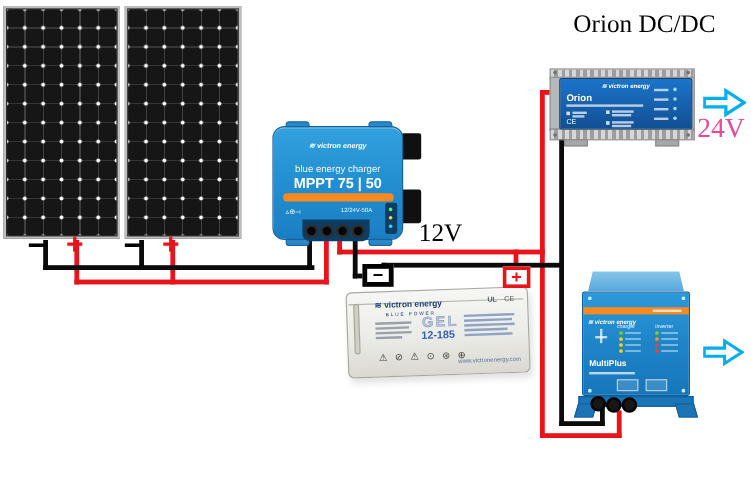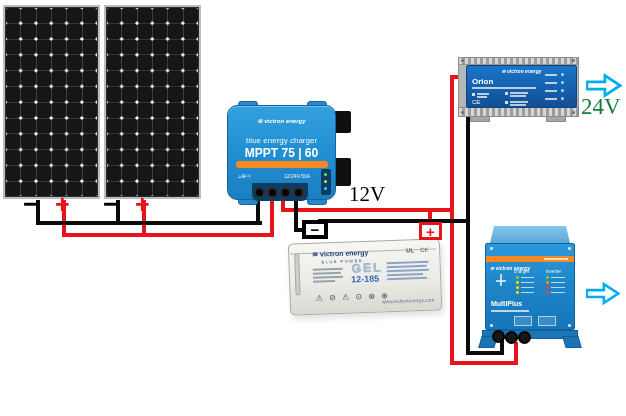--- a/index.html
+++ b/index.html
@@ -5,21 +5,21 @@
   html,body{margin:0;padding:0;background:#fff;}
   #stage{position:relative;width:626px;height:416px;background:#fff;overflow:hidden;
          font-family:"Liberation Sans",sans-serif;}
   .abs{position:absolute;}
   
   .wire{position:absolute;}
   .wire.red{background:#e8141c;}
   .wire.blk{background:#0b0b0b;}
   
   .serif{font-family:"Liberation Serif",serif;color:#000;}
-  .cyan{color:#15803d;}
+  .cyan{color:#ec4899;}
   
   .solar-panel{position:absolute;top:5px;width:97px;height:194px;background:#161616;
     border:2px solid #bdbdbd;box-sizing:border-box;box-shadow:inset 0 0 0 1px #2e2e2e;}
   .solar-cells{position:absolute;inset:1px;
     background-image:
       radial-gradient(circle,#ffffff 1.2px,rgba(255,255,255,0) 2px),
       repeating-linear-gradient(90deg,transparent 0 14.3px,#3f3f3f 14.3px 15.3px),
       repeating-linear-gradient(180deg,transparent 0 14.8px,#353535 14.8px 15.8px);
     background-size:15.3px 15.8px,auto,auto;background-position:7px 7.3px,0 0,0 0;}
   .term-label{position:absolute;font-weight:900;line-height:1;}
@@ -117,40 +117,41 @@
     <div class="mppt-tab" style="left:12px;top:0"></div>
     <div class="mppt-tab" style="left:81px;top:0"></div>
     <div class="mppt-tab" style="left:12px;top:97px"></div>
     <div class="mppt-tab" style="left:81px;top:97px"></div>
     <div class="mppt-body">
       <div class="brandline abs" style="left:0;top:11px;width:100%;text-align:center;font-size:6px">
         <span>≋</span>
         <span>victron energy</span>
       </div>
       <div class="abs" style="left:0;top:30px;width:100%;text-align:center;font-size:8px;color:#eef7ff">blue energy charger</div>
-      <div class="abs" style="left:0;top:40px;width:100%;text-align:center;font-size:12px;font-weight:bold;color:#fff">MPPT 75 | 60</div>
+      <div class="abs" style="left:0;top:40px;width:100%;text-align:center;font-size:12px;font-weight:bold;color:#fff">MPPT 75 | 50</div>
       <div class="orange-stripe abs" style="left:8px;top:55px;width:92px;height:7px"></div>
       <div class="abs microtxt" style="left:10px;top:66px;font-size:6px">▵⊕⫤</div>
       <div class="abs microtxt" style="left:56px;top:67px;font-size:5px">12/24V-50A</div>
       <div class="recess" style="left:24px;top:77px;width:56px;height:18px">
         <div class="terminal" style="left:2px;top:4px"></div>
         <div class="terminal" style="left:15px;top:4px"></div>
         <div class="terminal" style="left:28px;top:4px"></div>
         <div class="terminal" style="left:41px;top:4px"></div>
       </div>
       <div class="recess" style="left:93px;top:63px;width:10px;height:26px;border-radius:2px">
         <div class="led" style="left:3px;top:4px;width:3px;height:3px;background:#4cff6a"></div>
         <div class="led" style="left:3px;top:11px;width:3px;height:3px;background:#ffd23e"></div>
         <div class="led" style="left:3px;top:18px;width:3px;height:3px;background:#38d3ff"></div>
       </div>
     </div>
   </div>
 
   <div class="serif abs" style="left:349px;top:182px;font-size:21px">12V</div>
 
+  <div class="serif abs" style="left:472px;top:8px;width:130px;text-align:center;font-size:21px">Orion DC/DC</div>
 
   <div class="abs" style="left:458px;top:57px;width:121px;height:69px">
     <div class="rib abs" style="left:0;top:0;width:121px;height:9px"></div>
     <div class="orion-al" style="left:0;top:7px;width:121px;height:45px"></div>
     <div class="rib abs" style="left:0;top:50px;width:121px;height:10px"></div>
     <div class="foot" style="left:12px;top:59px;width:20px;height:6px"></div>
     <div class="foot" style="left:88px;top:59px;width:20px;height:6px"></div>
     <div class="screw" style="left:3px;top:2px"></div>
     <div class="screw" style="left:114px;top:2px"></div>
     <div class="screw" style="left:3px;top:54px"></div>

